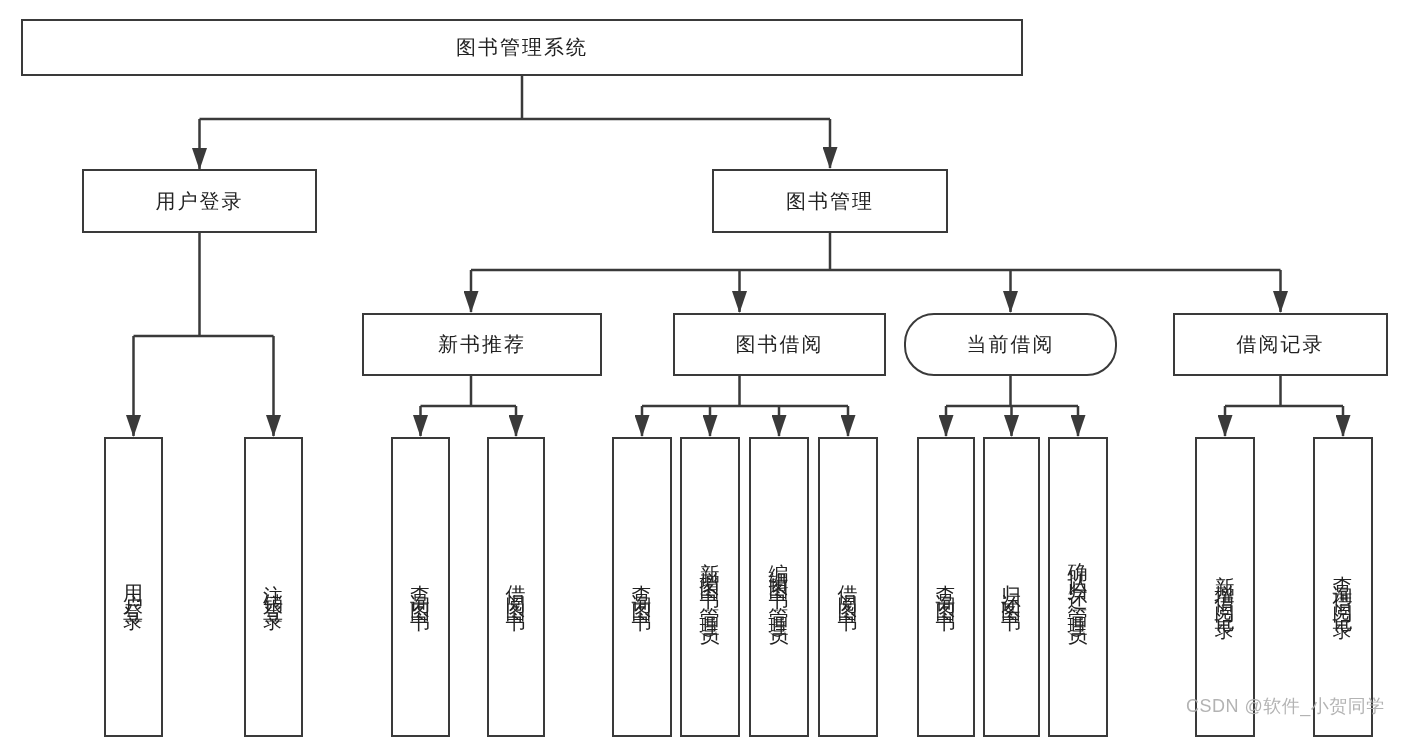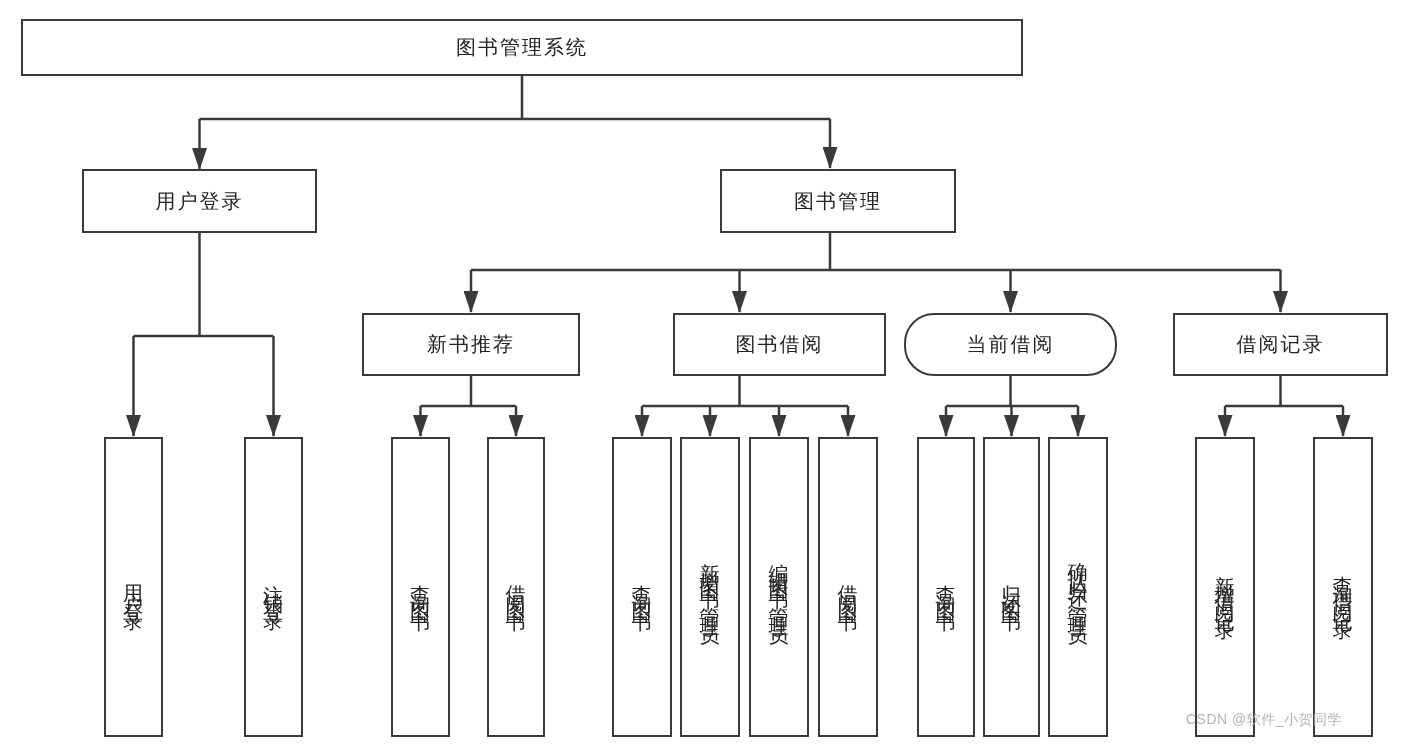--- a/index.html
+++ b/index.html
@@ -35,23 +35,23 @@
   .leaf span {
     writing-mode: vertical-rl;
     text-orientation: mixed;
     letter-spacing: 9px;
     font-size: 20px;
     line-height: 1;
   }
   .watermark {
     position: absolute;
     left: 1186px;
-    top: 711px;
+    top: 694px;
     z-index: 2;
-    font-size: 14px;
+    font-size: 18px;
     letter-spacing: 0.5px;
     color: rgba(172,172,172,0.92);
     white-space: nowrap;
   }
 </style>
 </head>
 <body>
 
 <div class="canvas">
 
@@ -89,23 +89,23 @@
     <line x1="946" y1="406" x2="946" y2="436" stroke="#3a3a3a" stroke-width="2.5" marker-end="url(#arrowhead)"></line>
     <line x1="1011.5" y1="406" x2="1011.5" y2="436" stroke="#3a3a3a" stroke-width="2.5" marker-end="url(#arrowhead)"></line>
     <line x1="1078" y1="406" x2="1078" y2="436" stroke="#3a3a3a" stroke-width="2.5" marker-end="url(#arrowhead)"></line>
     <line x1="1225" y1="406" x2="1225" y2="436" stroke="#3a3a3a" stroke-width="2.5" marker-end="url(#arrowhead)"></line>
     <line x1="1343" y1="406" x2="1343" y2="436" stroke="#3a3a3a" stroke-width="2.5" marker-end="url(#arrowhead)"></line>
   </svg>
 
   <div class="box" style="left:21px; top:13px; width:1002px; height:57px;margin-top:6px;">图书管理系统</div>
 
   <div class="box" style="left:82px; top:169px; width:235px; height:64px;">用户登录</div>
-  <div class="box" style="left:712px; top:169px; width:236px; height:64px;margin-left:8px;">图书管理</div>
+  <div class="box" style="left:712px; top:169px; width:236px; height:64px;">图书管理</div>
 
-  <div class="box" style="left:362px; top:313px; width:218px; height:63px;">新书推荐</div>
+  <div class="box" style="left:362px; top:313px; width:240px; height:63px;">新书推荐</div>
   <div class="box" style="left:633px; top:313px; width:213px; height:63px;margin-left:40px;">图书借阅</div>
   <div class="box" style="left:904px; top:313px; width:213px; height:63px;border-radius:30px;">当前借阅</div>
   <div class="box" style="left:1173px; top:313px; width:215px; height:63px;">借阅记录</div>
 
   <div class="box leaf" style="left:104px; top:437px; width:59px; height:300px;">
     <span>用户登录</span>
   </div>
   <div class="box leaf" style="left:244px; top:437px; width:59px; height:300px;">
     <span>注销登录</span>
   </div>

